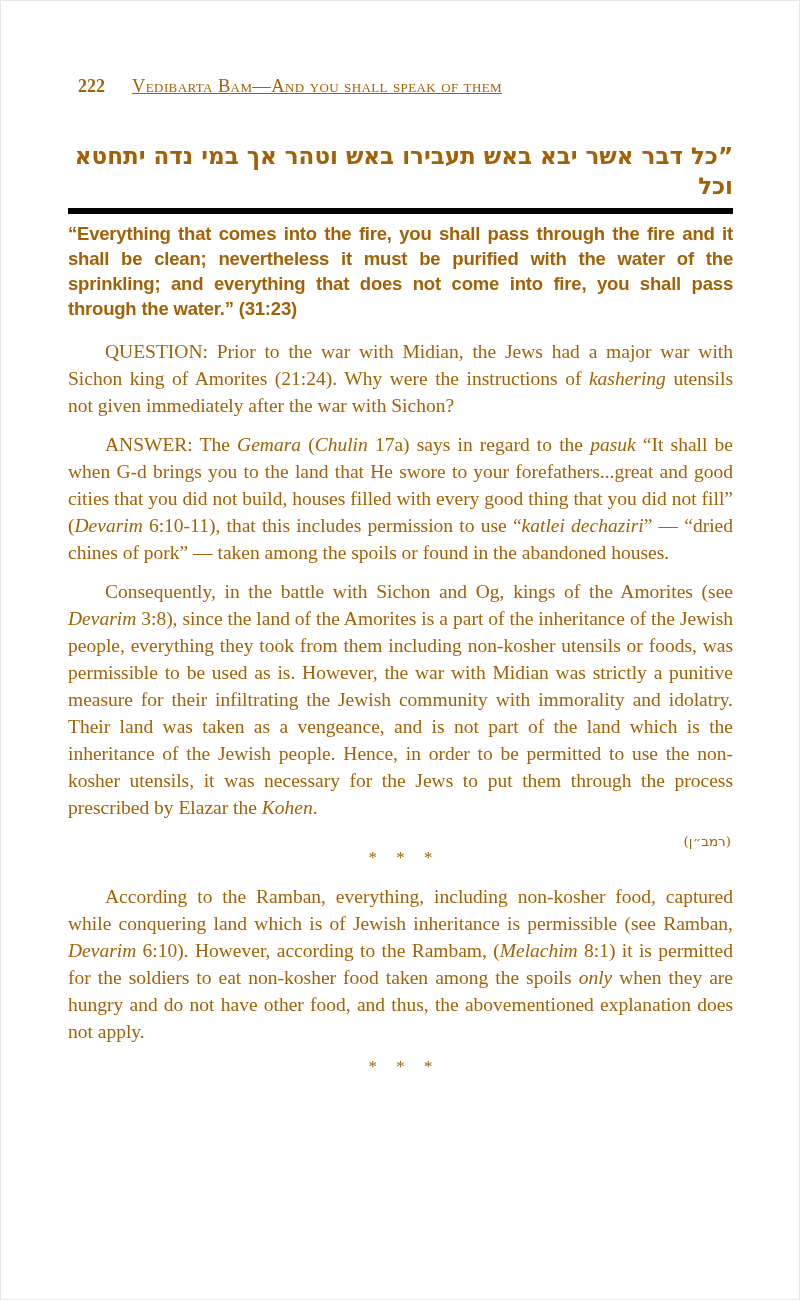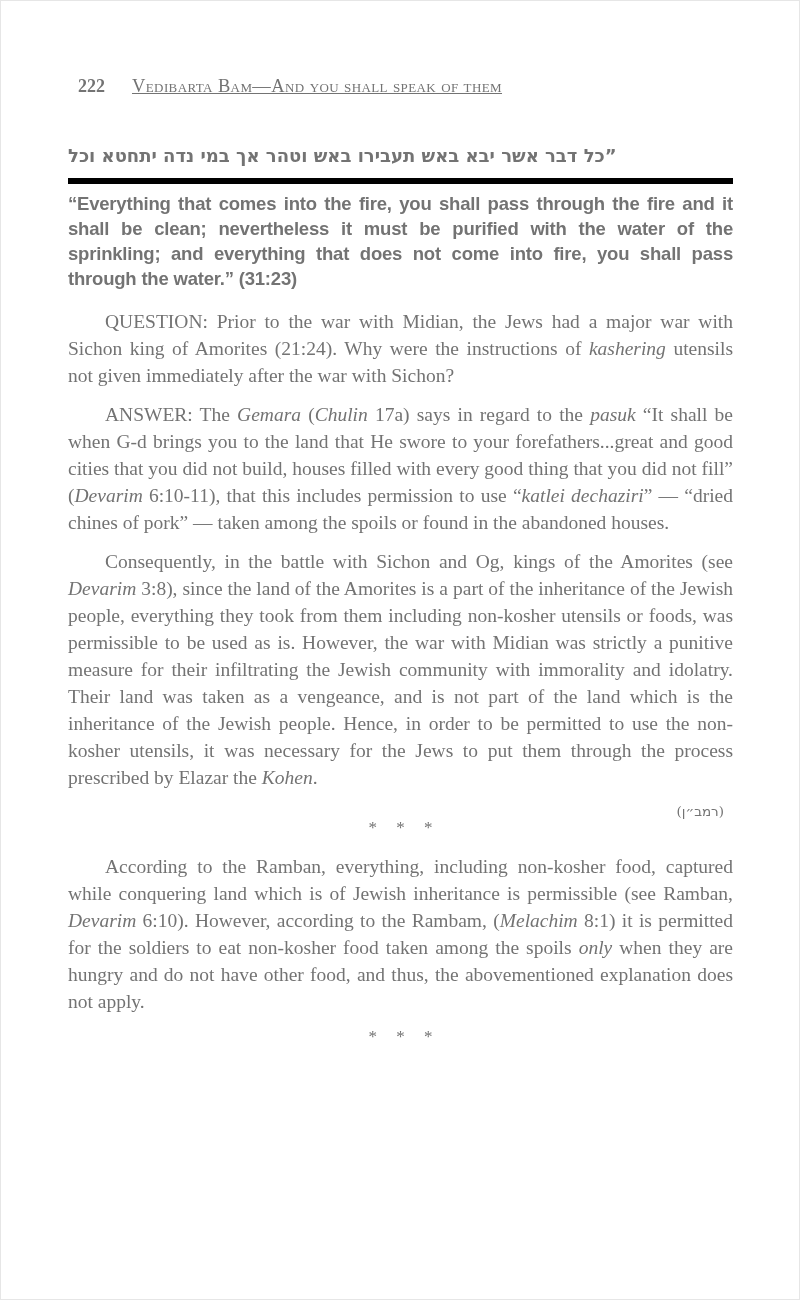--- a/index.html
+++ b/index.html
@@ -3,21 +3,21 @@
 <meta charset="utf-8">
 <style>
   html, body { margin: 0; padding: 0; }
   body { background: #ffffff; }
   .page {
     position: relative;
     width: 800px;
     height: 1300px;
     box-sizing: border-box;
     background: #ffffff;
-    color: #737373;
+    color: #a16207;
     padding: 76px 67px 0 68px;
     overflow: hidden;
     box-shadow: inset 0 0 0 1px #e6e6e6;
     font-family: "Liberation Serif", serif;
   }
   .header {
     display: flex;
     align-items: baseline;
     gap: 27px;
     margin: 0 0 44px 10px;
@@ -29,24 +29,24 @@
   }
   .book-title {
     font-family: "Liberation Serif", serif;
     font-variant: small-caps;
     font-size: 18.5px;
     letter-spacing: 0.4px;
     text-decoration: underline;
   }
   .hebrew {
     direction: rtl;
-    text-align: left;
+    text-align: right;
     font-family: "DejaVu Sans", sans-serif;
     font-weight: bold;
-    font-size: 18px;
+    font-size: 23px;
     line-height: 30px;
     margin: 0 0 7px 0;
   }
   .rule {
     height: 6px;
     background: #000000;
     margin: 0 0 7px 0;
   }
   .translation {
     font-family: "Liberation Sans", sans-serif;
@@ -66,21 +66,21 @@
     margin: 12px 0 12px 0;
   }
   p.body i { font-style: italic; }
   .sep-row {
     position: relative;
     height: 38px;
     margin: 0 0 6px 0;
   }
   .citation {
     position: absolute;
-    right: 9px;
+    right: 2px;
     top: 0;
     direction: rtl;
     font-family: "DejaVu Serif", "DejaVu Sans", serif;
     font-size: 13.5px;
   }
   .stars {
     text-align: center;
     font-family: "Liberation Serif", serif;
     font-size: 17px;
     word-spacing: 15px;

